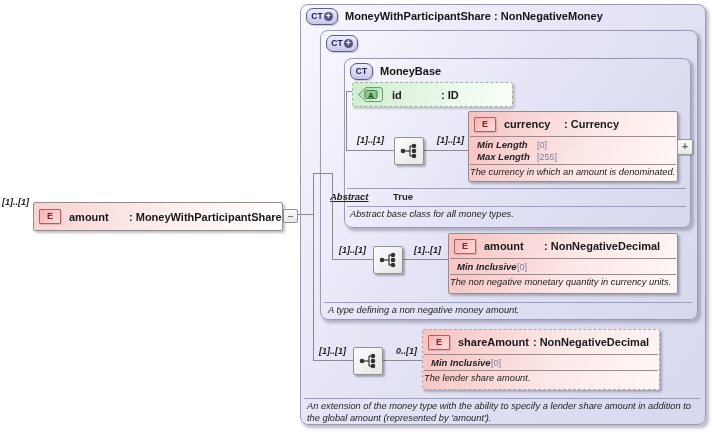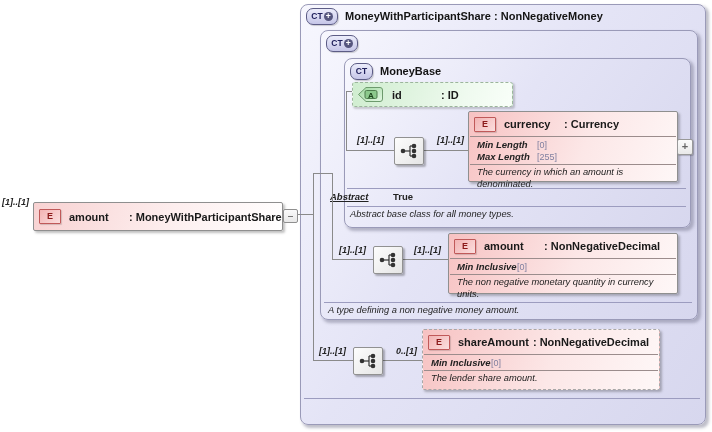--- a/index.html
+++ b/index.html
@@ -42,21 +42,21 @@
             background:linear-gradient(135deg,#f2b3b3,#fbdede); color:#8b1a1a; font-size:9px;
             font-weight:bold; text-align:center; line-height:13px; box-shadow:1px 1px 1px rgba(0,0,0,.15); flex:0 0 auto; }
   .ename { margin-left:8px; font-size:11px; font-weight:bold; color:#191919; white-space:nowrap; }
   .ename.gap { min-width:60px; }
   .etype { font-size:11px; font-weight:bold; color:#191919; white-space:nowrap; }
   .esep { height:1px; background:#9b8c8c; margin:0 1px; flex:0 0 auto; }
   .facets { padding:2px 8px 1px; flex:0 0 auto; }
   .frow { display:flex; height:12px; line-height:12px; }
   .flabel { min-width:60px; font-size:9.5px; font-style:italic; font-weight:bold; color:#222222; }
   .fvalue { font-size:9px; color:#8080a0; }
-  .edesc { padding:2px 8px; font-style:italic; font-size:9.3px; line-height:11.5px; color:#222222; }
+  .edesc { padding:2px 1px; font-style:italic; font-size:9.3px; line-height:11.5px; color:#222222; }
 
   
   .abox { position:absolute; display:flex; align-items:center; padding:0 4px;
           border:1px dashed #9cb59c; border-radius:3px;
           background:linear-gradient(110deg,#cfedcf 0%,#effaef 70%,#f9fff9 100%);
           box-shadow:1.5px 1.5px 2px rgba(0,0,0,.18); }
   .aname { margin-left:8px; font-size:11px; font-weight:bold; color:#191919; min-width:49px; }
   .atype { font-size:11px; font-weight:bold; color:#191919; }
 
   
@@ -108,20 +108,21 @@
   <div class="sep" style="left:347px;top:188px;width:339px;"></div>
   <span class="abslabel" style="left:330px;top:191px;text-decoration:underline;">Abstract</span>
   <span class="absvalue" style="left:393px;top:191px;">True</span>
   <div class="sep" style="left:347px;top:206px;width:339px;"></div>
   <div class="cdesc" style="left:350px;top:209px;width:330px;">Abstract base class for all money types.</div>
 
   <div class="sep" style="left:324px;top:302px;width:368px;"></div>
   <div class="cdesc" style="left:328px;top:305px;width:360px;">A type defining a non negative money amount.</div>
 
   <div class="sep" style="left:304px;top:398px;width:396px;"></div>
+  <div class="cdesc" style="left:307px;top:401px;width:390px;">An extension of the money type with the ability to specify a lender share amount in addition to the global amount (represented by 'amount').</div>
 
   <div class="hline" style="left:296px;top:214px;width:17px;"></div>
   <div class="vline" style="left:313px;top:173px;height:188px;"></div>
   <div class="hline" style="left:313px;top:173px;width:20px;"></div>
   <div class="vline" style="left:332px;top:173px;height:87px;"></div>
   <div class="hline" style="left:332px;top:259px;width:41px;"></div>
   <div class="hline" style="left:313px;top:360px;width:40px;"></div>
   <div class="vline" style="left:346px;top:91px;height:60px;"></div>
   <div class="hline" style="left:346px;top:91px;width:7px;"></div>
   <div class="hline" style="left:346px;top:150px;width:48px;"></div>

